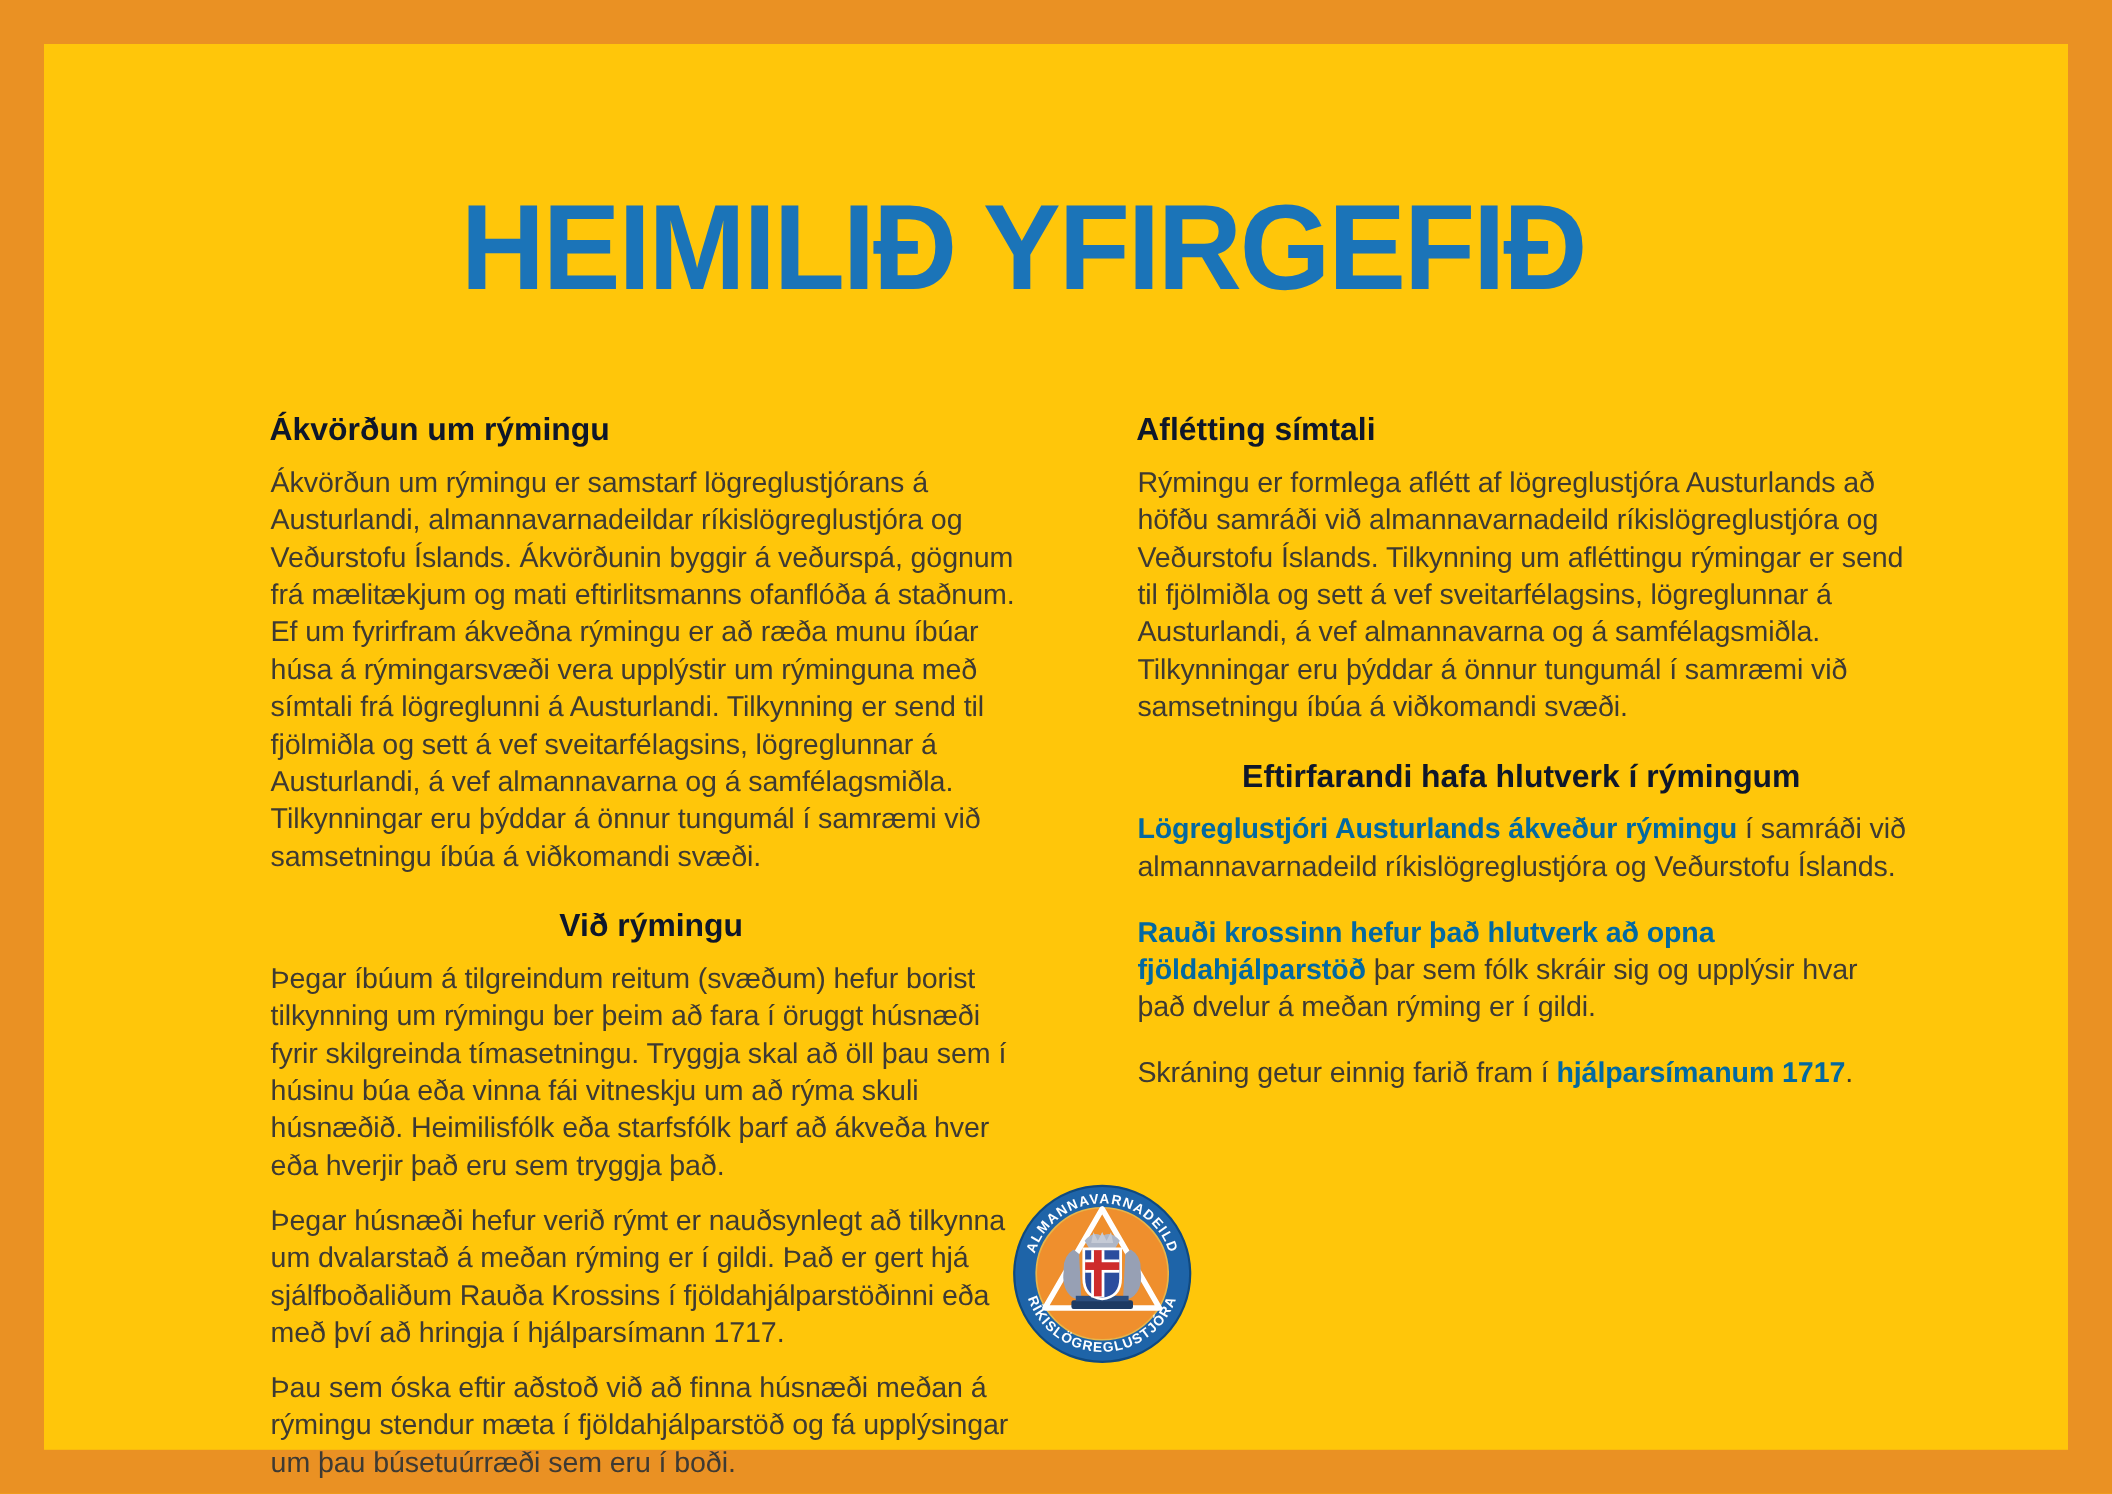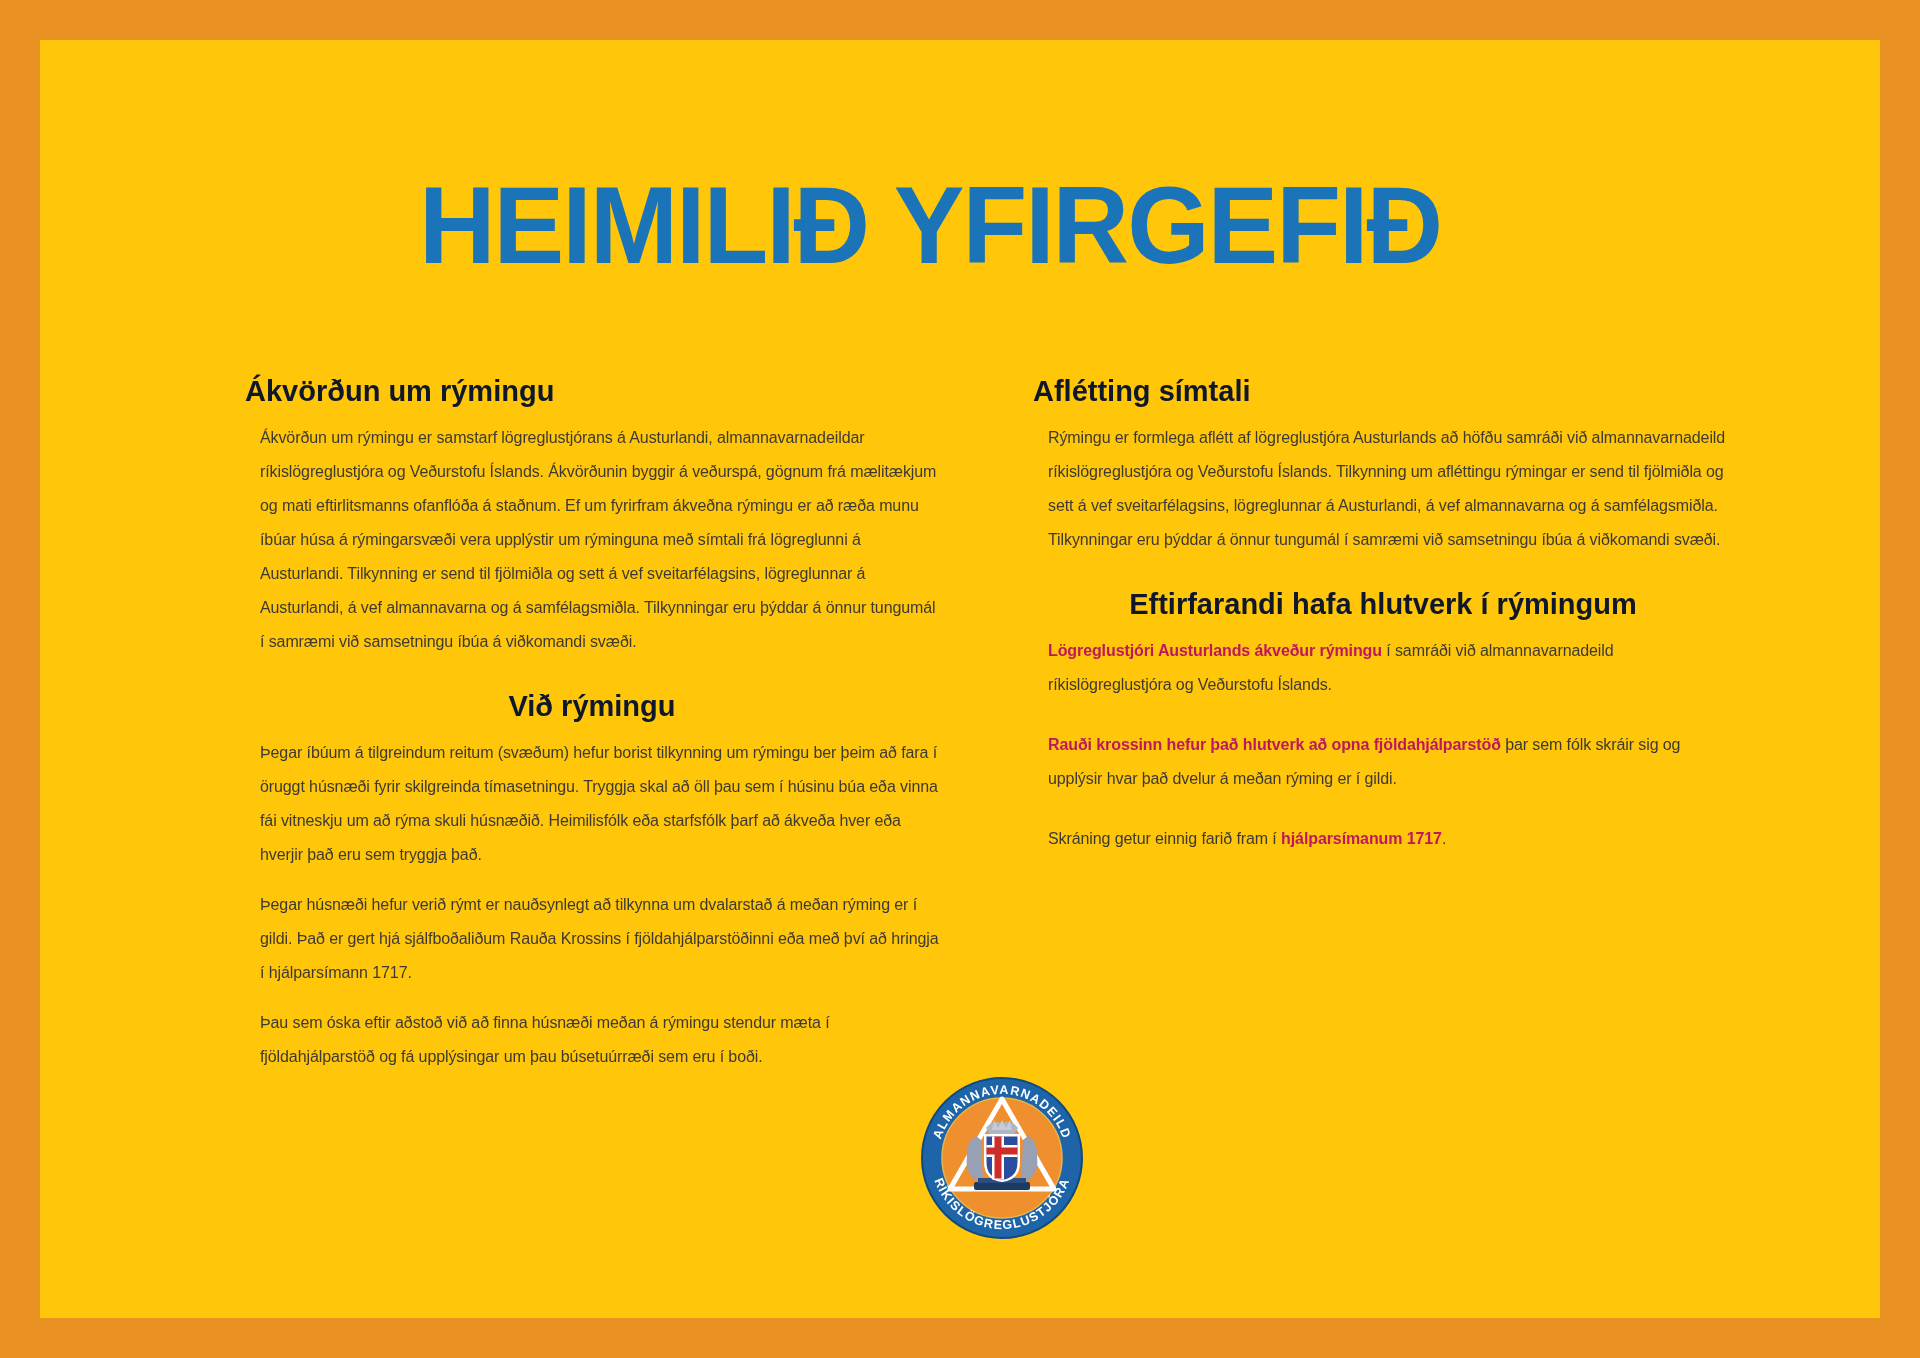--- a/index.html
+++ b/index.html
@@ -44,30 +44,30 @@
     font-size: 29px;
     line-height: 1.2;
     font-weight: bold;
     color: #0f172a;
   }
   section + section h2 {
     margin-top: 30px;
     text-align: center;
   }
   p {
-    margin: 0 0 16px 15px;
-    font-size: 16px;
+    margin: 0 0 16px 1px;
+    font-size: 26px;
     line-height: 34px;
     color: #3E3A33;
     letter-spacing: -0.1px;
   }
   .col.right section + section p {
     margin-bottom: 26px;
   }
-  p strong { font-weight: bold; color: #be185d; }
+  p strong { font-weight: bold; color: #0369a1; }
   .logo-wrap {
     position: absolute;
     left: 880px;
     top: 1036px;
     width: 164px;
     height: 164px;
   }
   .logo-wrap svg { display: block; }
 </style>
 </head>

